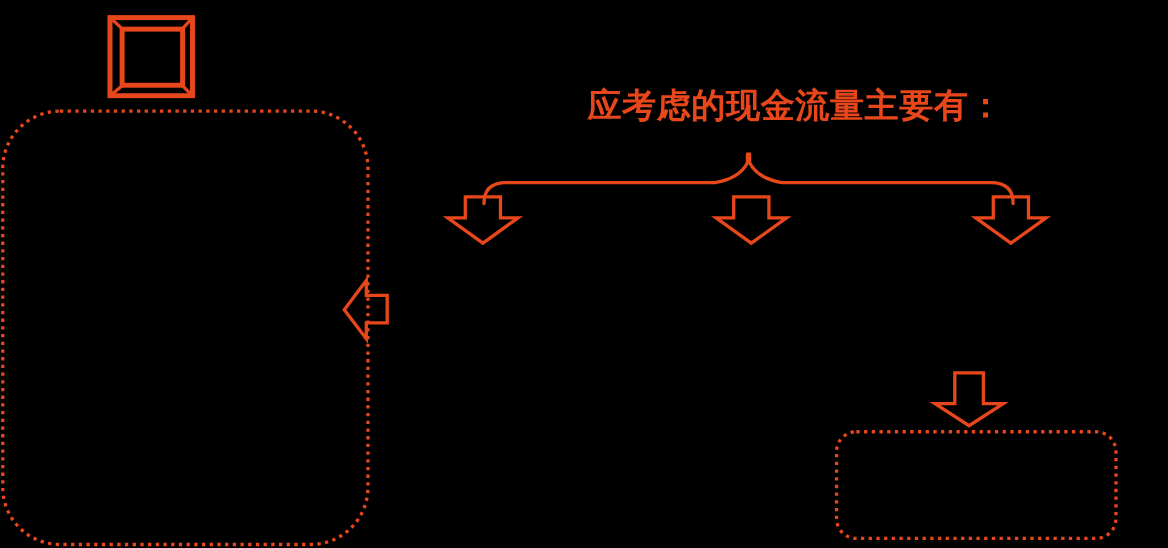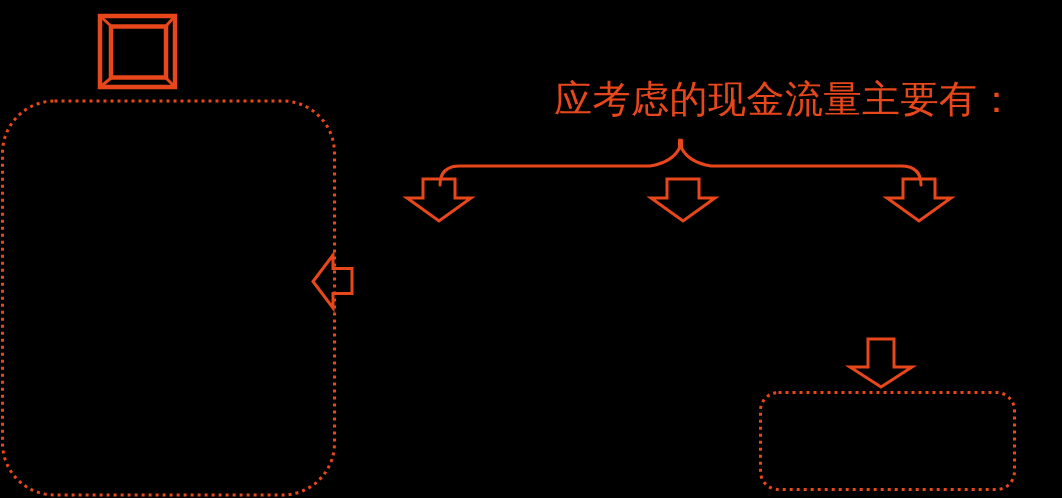--- a/index.html
+++ b/index.html
@@ -38,24 +38,24 @@
   }
   .dotted {
     stroke: var(--color-accent);
     fill: none;
     stroke-width: 3;
     stroke-dasharray: 3 4;
     stroke-linecap: butt;
   }
   .heading {
     position: absolute;
-    left: 554px;
+    left: 534px;
     top: 79px;
-    font-size: 38px;
-    font-weight: normal;
+    font-size: 31px;
+    font-weight: bold;
     letter-spacing: 0.5px;
     line-height: 1.1;
     white-space: nowrap;
     color: var(--color-accent);
   }
 </style>
 </head>
 <body>
 
 <div class="canvas">

